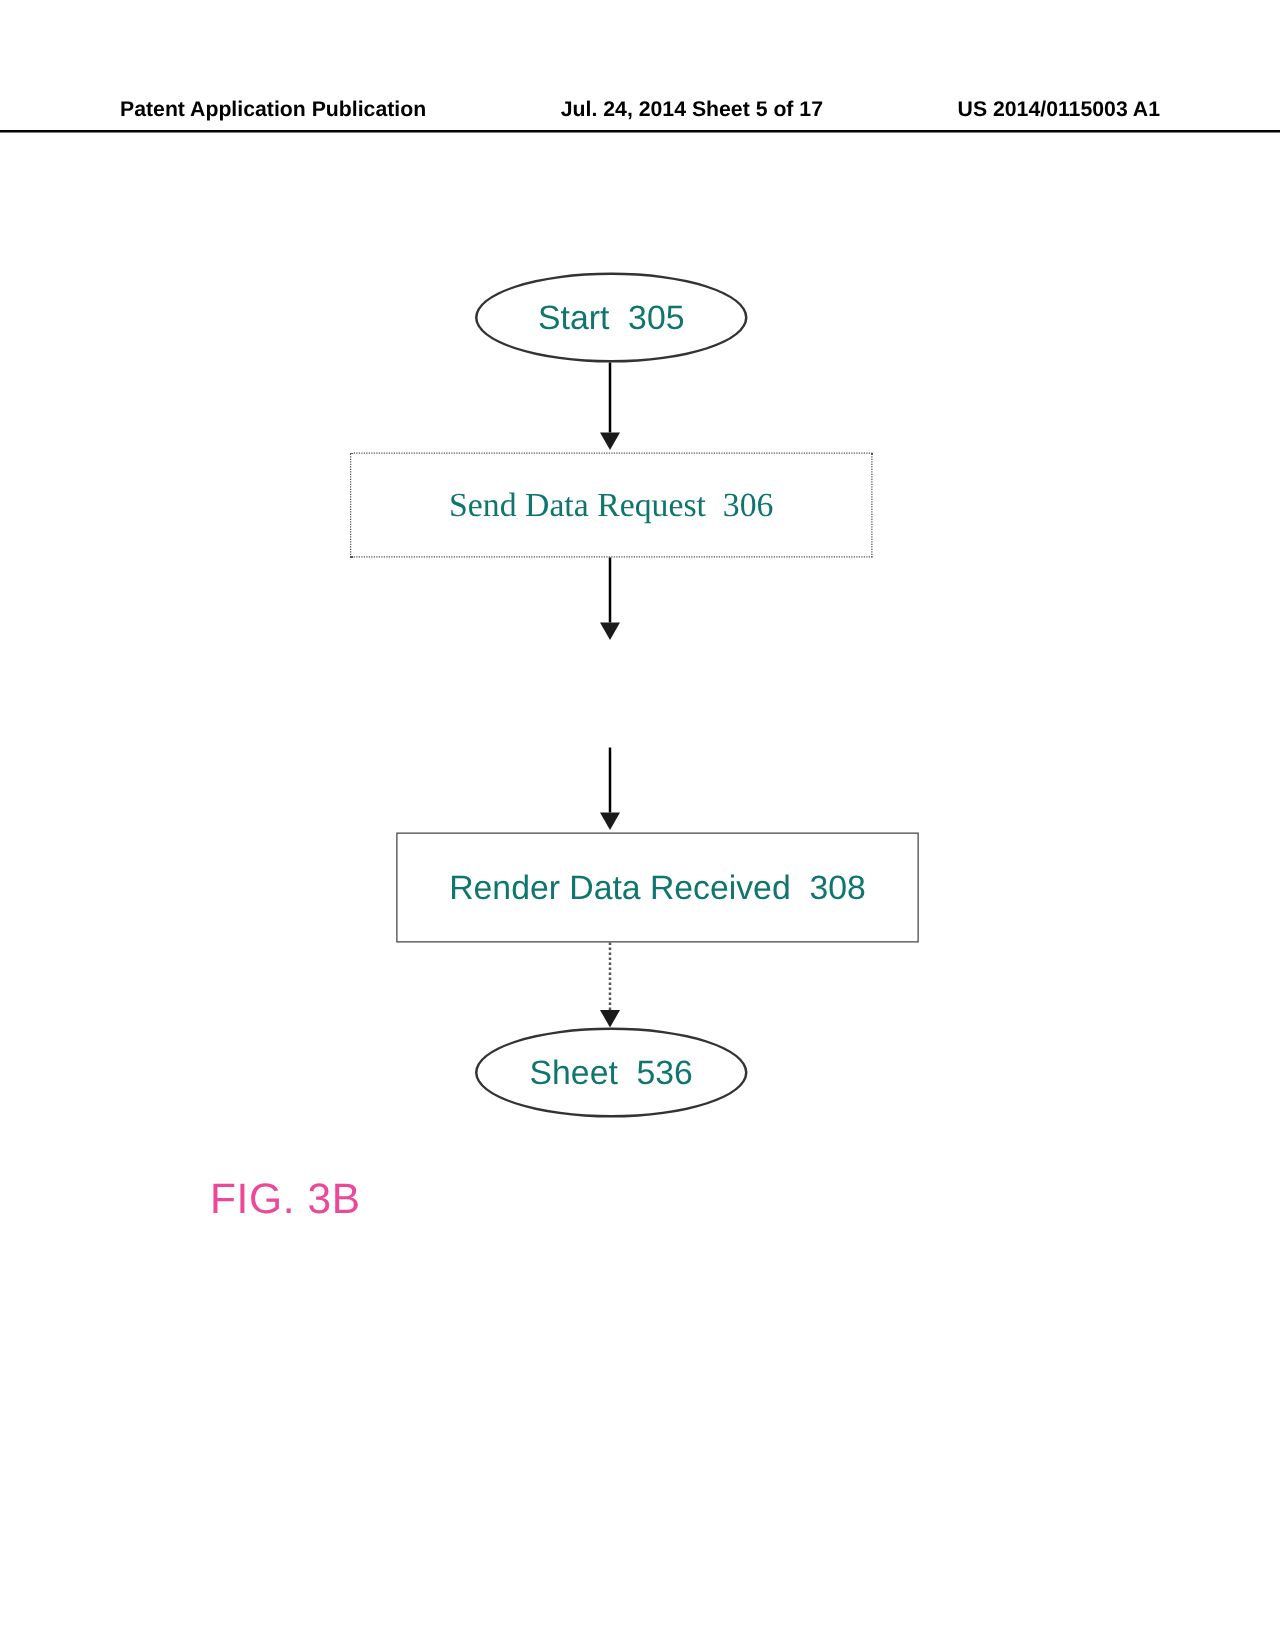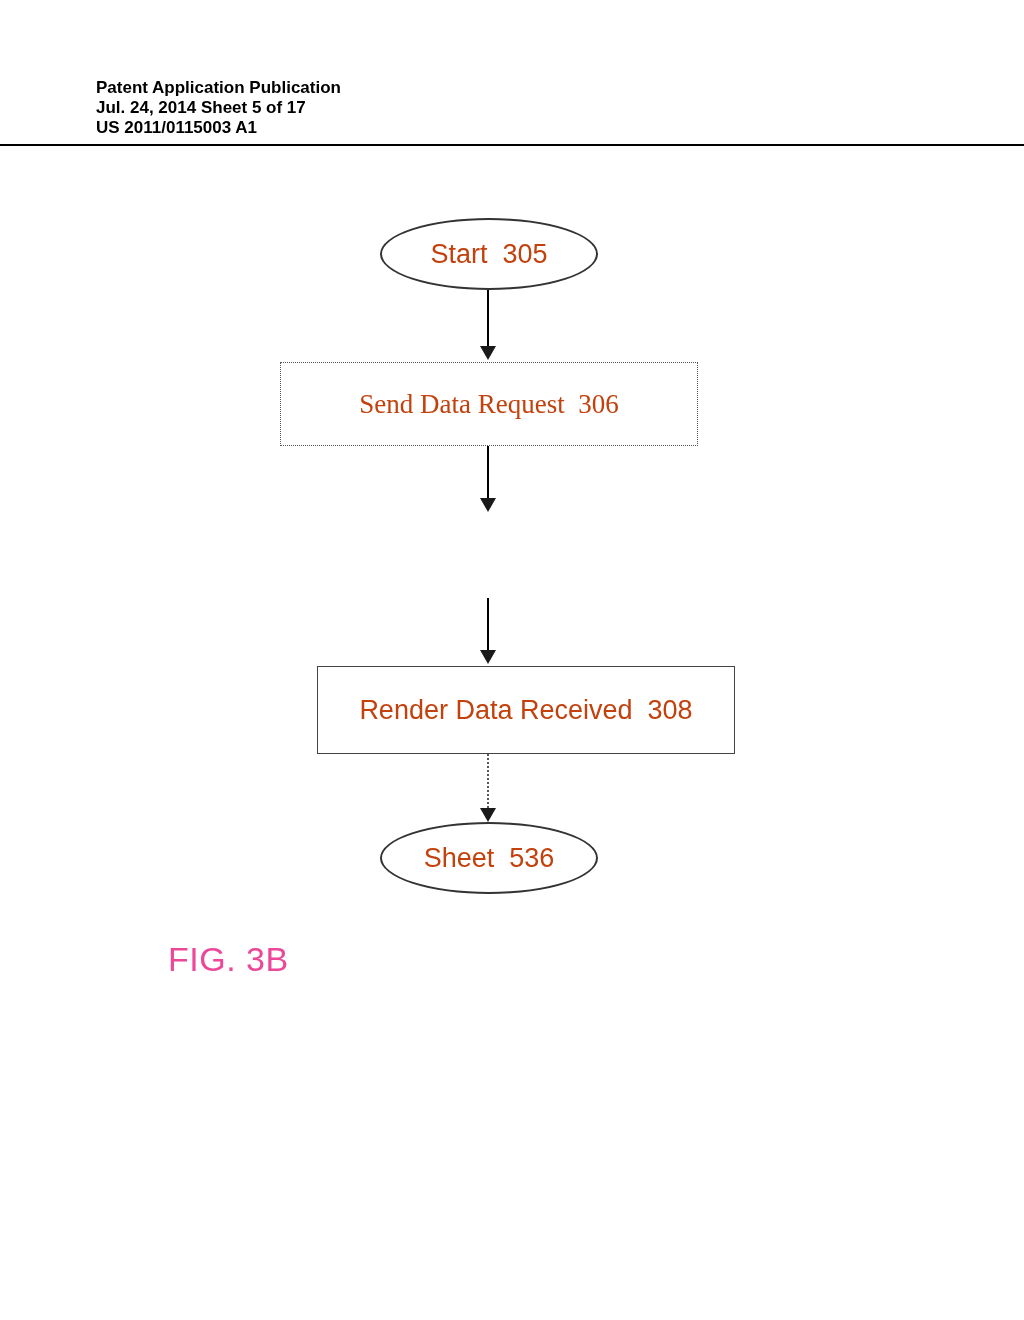--- a/index.html
+++ b/index.html
@@ -22,27 +22,26 @@
     left: 0;
     width: 1024px;
     padding: 0 96px 6px 96px;
     box-sizing: border-box;
     display: flex;
     justify-content: space-between;
     font-size: 17px;
     font-weight: bold;
     border-bottom: 2px solid #000;
     margin: 0;
-    flex-direction: column;
   }
   .header > span { white-space: nowrap; }
 
   .node-text {
     font-size: 27px;
-    color: #c2410c;
+    color: #0f766e;
     white-space: nowrap;
     text-align: center;
   }
 
   
   .terminal {
     position: absolute;
     border: 2px solid #333;
     border-radius: 50%;
     display: flex;
@@ -104,21 +103,21 @@
   }
 </style>
 </head>
 <body>
 
 <div class="page">
 
   <div class="header">
     <span>Patent Application Publication</span>
     <span>Jul. 24, 2014  Sheet 5 of 17</span>
-    <span>US 2011/0115003 A1</span>
+    <span>US 2014/0115003 A1</span>
   </div>
 
   <div class="terminal" style="left:380px; top:218px; width:218px; height:72px;">
     <span class="node-text">
       <span>Start</span>&nbsp;&nbsp;<span>305</span>
     </span>
   </div>
 
   <div class="arrow" style="left:488px; top:290px;">
     <div class="shaft" style="height:56px;"></div>

